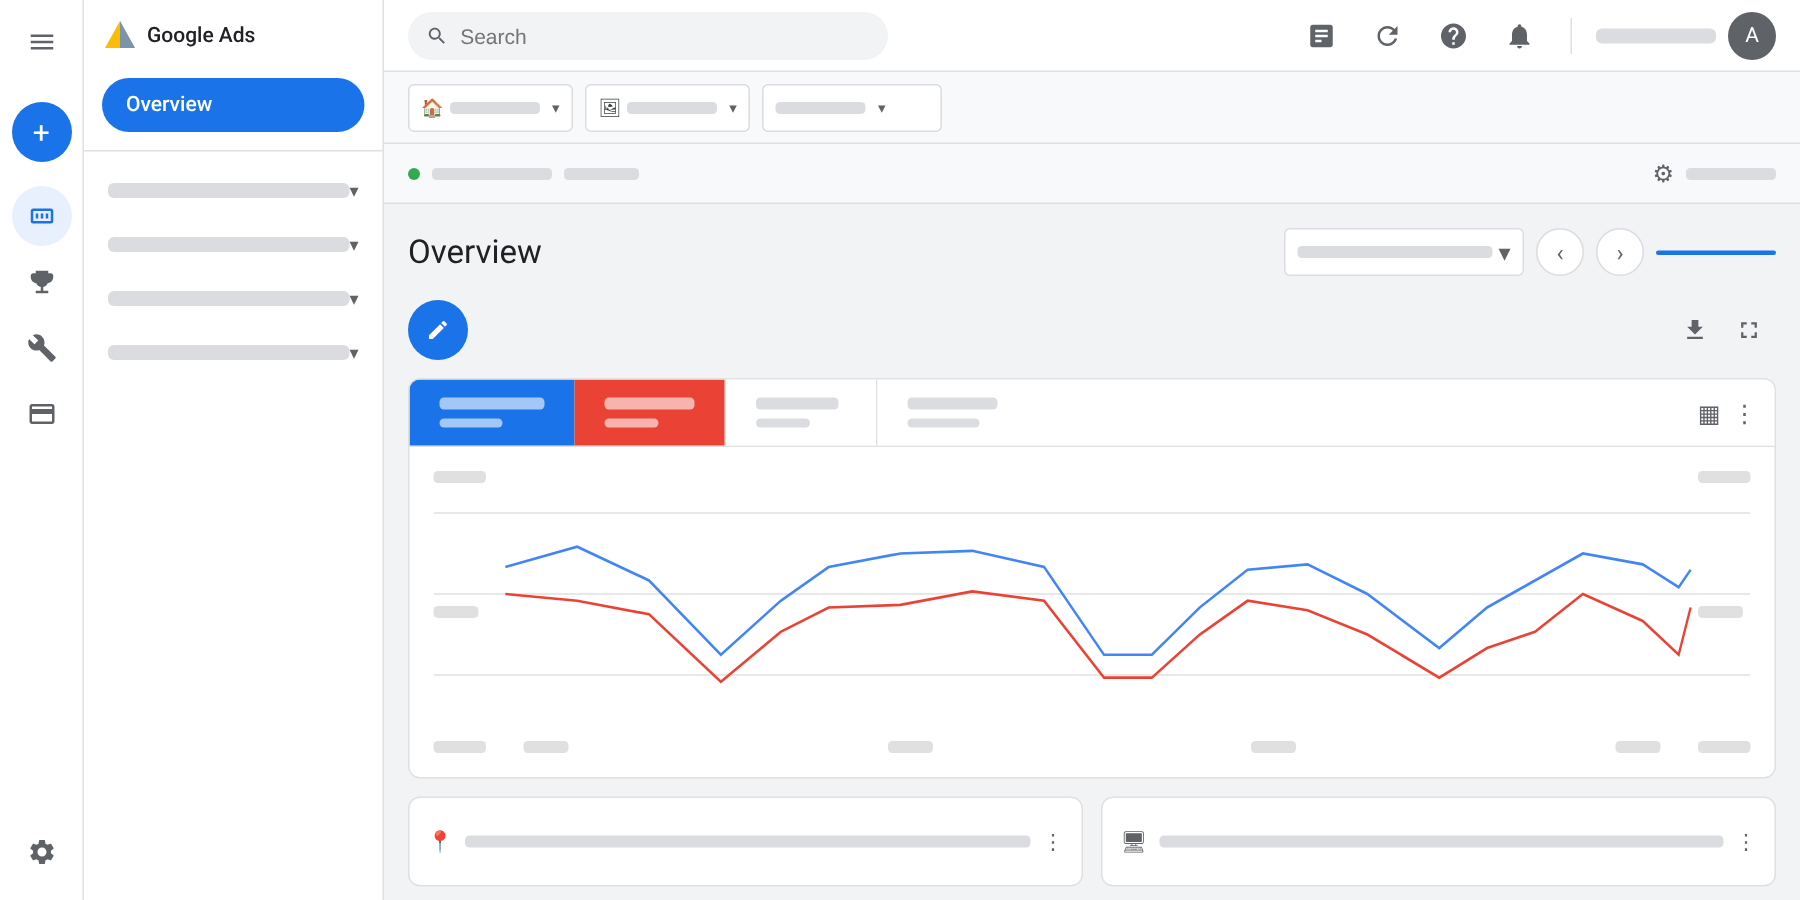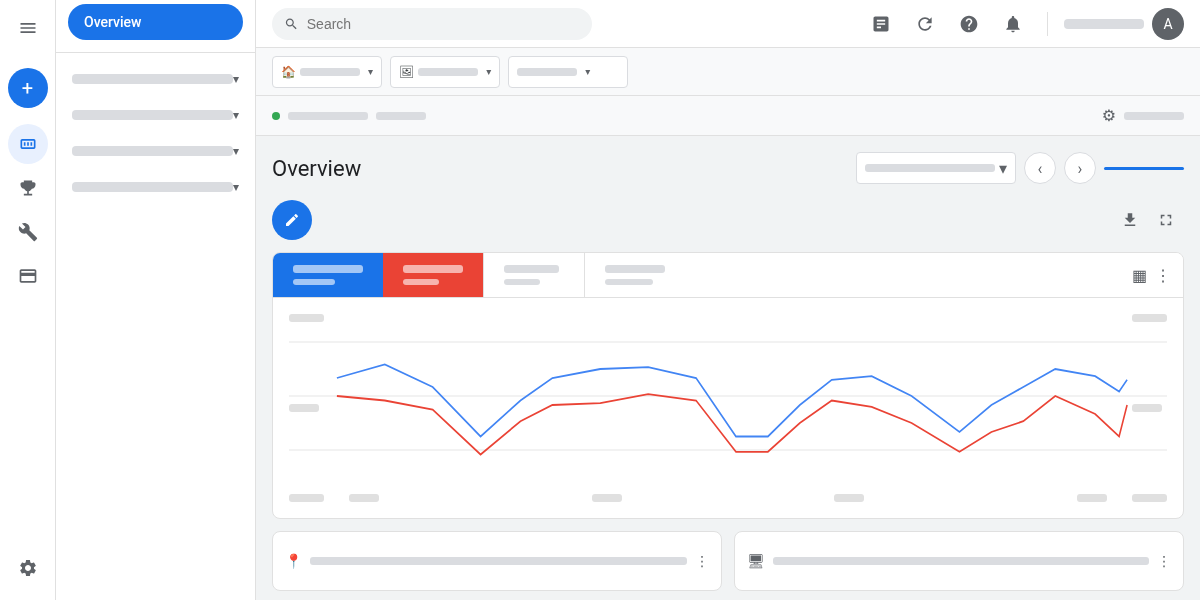--- a/index.html
+++ b/index.html
@@ -423,20 +423,29 @@
   <div class="icon-btn">
     <svg viewBox="0 0 24 24" fill="currentColor">
         <path d="M19.14 12.94c.04-.3.06-.61.06-.94 0-.32-.02-.64-.07-.94l2.03-1.58c.18-.14.23-.41.12-.61l-1.92-3.32c-.12-.22-.37-.29-.59-.22l-2.39.96c-.5-.38-1.03-.7-1.62-.94l-.36-2.54c-.04-.24-.24-.41-.48-.41h-3.84c-.24 0-.43.17-.47.41l-.36 2.54c-.59.24-1.13.57-1.62.94l-2.39-.96c-.22-.08-.47 0-.59.22L2.74 8.87c-.12.21-.08.47.12.61l2.03 1.58c-.05.3-.09.63-.09.94s.02.64.07.94l-2.03 1.58c-.18.14-.23.41-.12.61l1.92 3.32c.12.22.37.29.59.22l2.39-.96c.5.38 1.03.7 1.62.94l.36 2.54c.05.24.24.41.48.41h3.84c.24 0 .44-.17.47-.41l.36-2.54c.59-.24 1.13-.56 1.62-.94l2.39.96c.22.08.47 0 .59-.22l1.92-3.32c.12-.22.07-.47-.12-.61l-2.01-1.58zM12 15.6c-1.98 0-3.6-1.62-3.6-3.6s1.62-3.6 3.6-3.6 3.6 1.62 3.6 3.6-1.62 3.6-3.6 3.6z"></path>
       </svg>
   </div>
   <div style="height:8px;"></div>
 </div>
 
 <div class="sidebar">
 
+  <div class="sidebar-header">
+    <div class="google-ads-logo">
+      <svg class="logo-triangle" viewBox="0 0 24 24">
+        <polygon points="12,2 22,20 2,20" fill="#fbbc04"></polygon>
+        <polygon points="12,2 22,20 12,20" fill="#4285f4" opacity="0.7"></polygon>
+      </svg>
+      <span class="logo-text">Google Ads</span>
+    </div>
+  </div>
 
   <div class="overview-btn">
     <span>Overview</span>
   </div>
 
   <div class="sidebar-divider"></div>
 
   <div class="sidebar-item">
     <div class="sidebar-item-label" style="width:80px;"></div>
     <span class="sidebar-chevron">▾</span>

